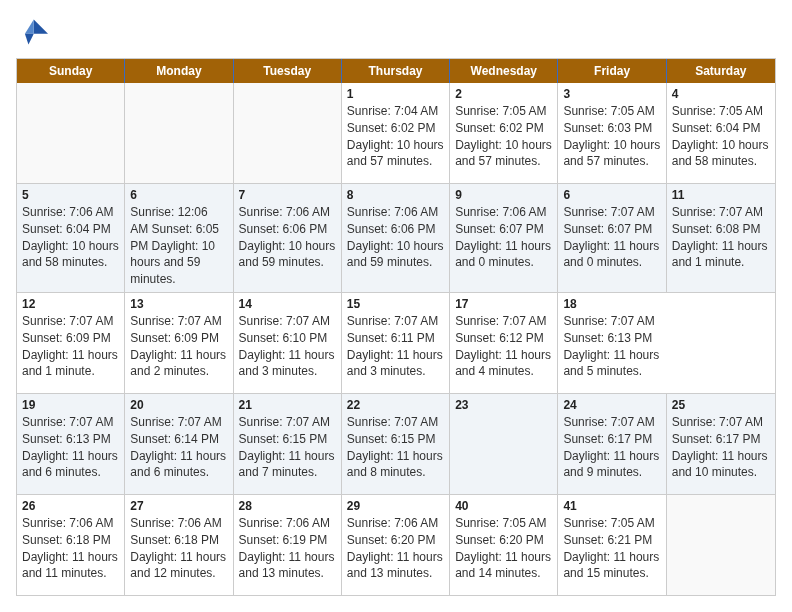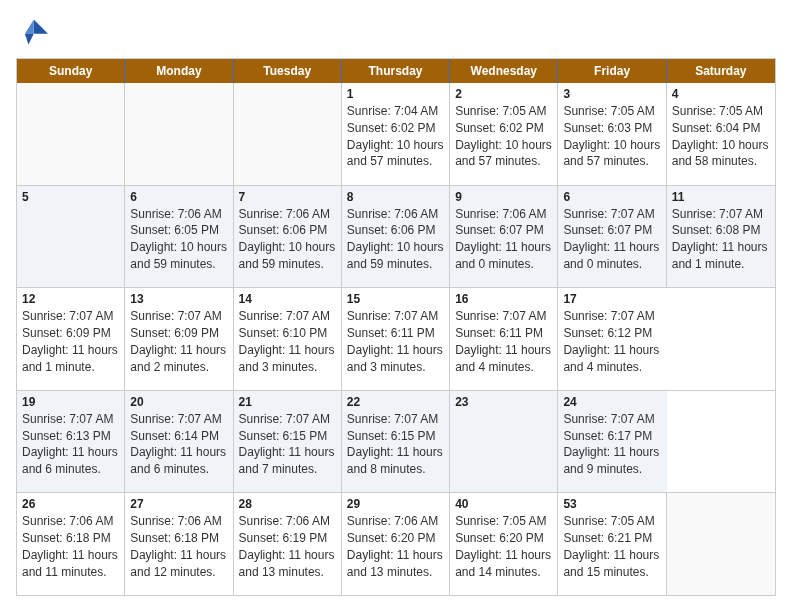--- a/index.html
+++ b/index.html
@@ -171,24 +171,28 @@
             <div class="day-num">4</div>
             <div class="day-info">Sunrise: 7:05 AM
 Sunset: 6:04 PM
 Daylight: 10 hours
 and 58 minutes.</div>
           </div>
         </div>
         <div class="cal-row">
           <div class="cal-cell alt-row">
             <div class="day-num">5</div>
+            <div class="day-info">Sunrise: 7:06 AM
+Sunset: 6:04 PM
+Daylight: 10 hours
+and 58 minutes.</div>
           </div>
           <div class="cal-cell alt-row">
             <div class="day-num">6</div>
-            <div class="day-info">Sunrise: 7:06 AM
+            <div class="day-info">Sunrise: 12:06 AM
 Sunset: 6:05 PM
 Daylight: 10 hours
 and 59 minutes.</div>
           </div>
           <div class="cal-cell alt-row">
             <div class="day-num">7</div>
             <div class="day-info">Sunrise: 7:06 AM
 Sunset: 6:06 PM
 Daylight: 10 hours
 and 59 minutes.</div>
@@ -245,32 +249,32 @@
 and 3 minutes.</div>
           </div>
           <div class="cal-cell">
             <div class="day-num">15</div>
             <div class="day-info">Sunrise: 7:07 AM
 Sunset: 6:11 PM
 Daylight: 11 hours
 and 3 minutes.</div>
           </div>
           <div class="cal-cell">
-            <div class="day-num">16</div>
-            <div class="day-info">Sunrise: 7:07 AM
-Sunset: 6:11 PM
+            <div class="day-num">17</div>
+            <div class="day-info">Sunrise: 7:07 AM
+Sunset: 6:12 PM
 Daylight: 11 hours
 and 4 minutes.</div>
           </div>
           <div class="cal-cell">
-            <div class="day-num">17</div>
-            <div class="day-info">Sunrise: 7:07 AM
-Sunset: 6:12 PM
-Daylight: 11 hours
-and 4 minutes.</div>
+            <div class="day-num">18</div>
+            <div class="day-info">Sunrise: 7:07 AM
+Sunset: 6:13 PM
+Daylight: 11 hours
+and 5 minutes.</div>
           </div>
         </div>
         <div class="cal-row">
           <div class="cal-cell alt-row">
             <div class="day-num">19</div>
             <div class="day-info">Sunrise: 7:07 AM
 Sunset: 6:13 PM
 Daylight: 11 hours
 and 6 minutes.</div>
           </div>
@@ -298,20 +302,27 @@
           <div class="cal-cell alt-row">
             <div class="day-num">23</div>
           </div>
           <div class="cal-cell alt-row">
             <div class="day-num">24</div>
             <div class="day-info">Sunrise: 7:07 AM
 Sunset: 6:17 PM
 Daylight: 11 hours
 and 9 minutes.</div>
           </div>
+          <div class="cal-cell alt-row">
+            <div class="day-num">25</div>
+            <div class="day-info">Sunrise: 7:07 AM
+Sunset: 6:17 PM
+Daylight: 11 hours
+and 10 minutes.</div>
+          </div>
         </div>
         <div class="cal-row">
           <div class="cal-cell">
             <div class="day-num">26</div>
             <div class="day-info">Sunrise: 7:06 AM
 Sunset: 6:18 PM
 Daylight: 11 hours
 and 11 minutes.</div>
           </div>
           <div class="cal-cell">
@@ -336,21 +347,21 @@
 and 13 minutes.</div>
           </div>
           <div class="cal-cell">
             <div class="day-num">40</div>
             <div class="day-info">Sunrise: 7:05 AM
 Sunset: 6:20 PM
 Daylight: 11 hours
 and 14 minutes.</div>
           </div>
           <div class="cal-cell">
-            <div class="day-num">53</div>
+            <div class="day-num">41</div>
             <div class="day-info">Sunrise: 7:05 AM
 Sunset: 6:21 PM
 Daylight: 11 hours
 and 15 minutes.</div>
           </div>
           <div class="cal-cell empty"></div>
         </div>
       </div>
   </div>
 </div>

